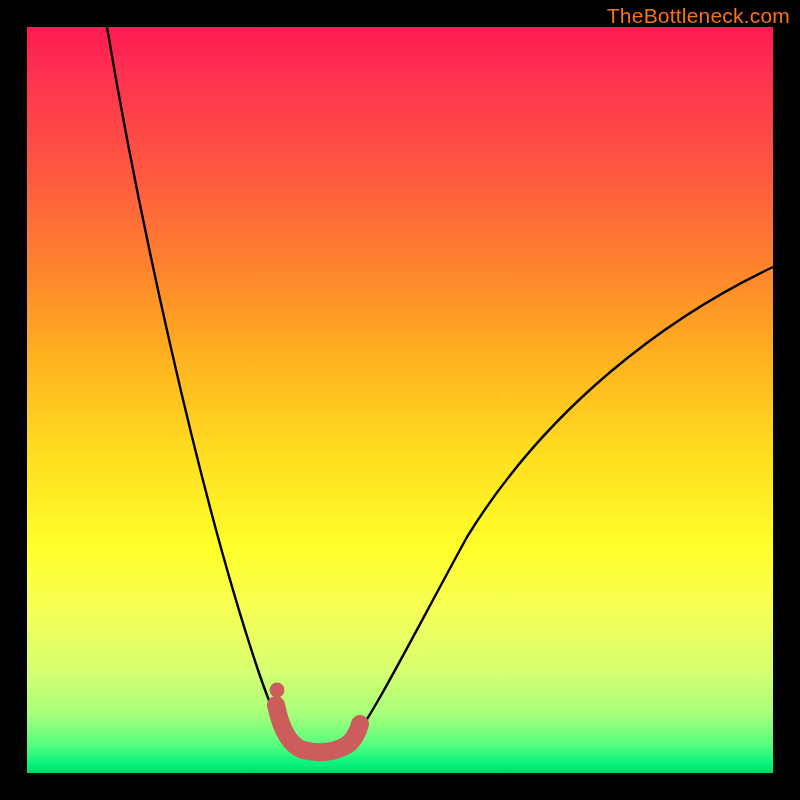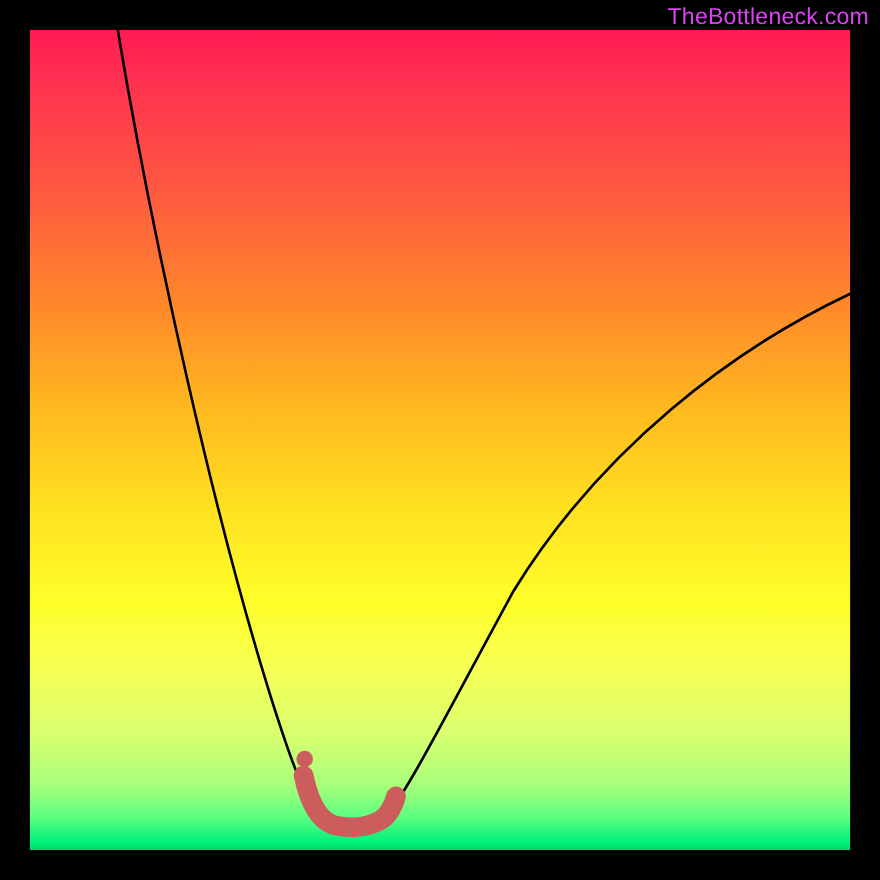--- a/index.html
+++ b/index.html
@@ -36,21 +36,21 @@
       #a8ff7a 92%,
       #5cff80 96%,
       #00f07a 99%,
       #00d860 100%
     );
   }
   .watermark {
     position: absolute;
     top: 4px;
     right: 10px;
-    color: #d946ef;
+    color: #f97316;
     font-size: 21px;
     font-weight: 500;
     letter-spacing: 0.2px;
     user-select: none;
   }
   svg {
     position: absolute;
     inset: 0;
   }
 </style>

